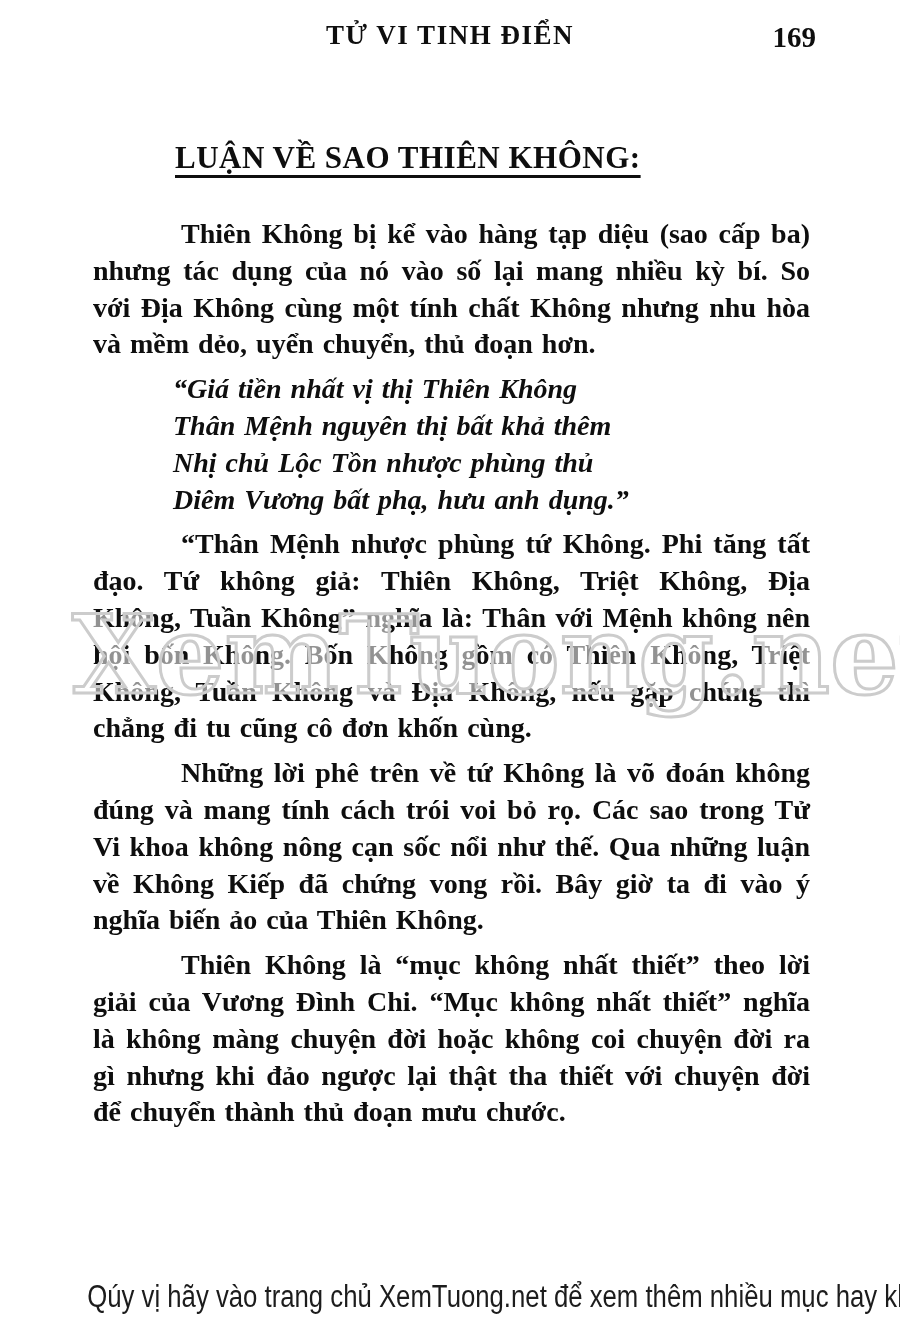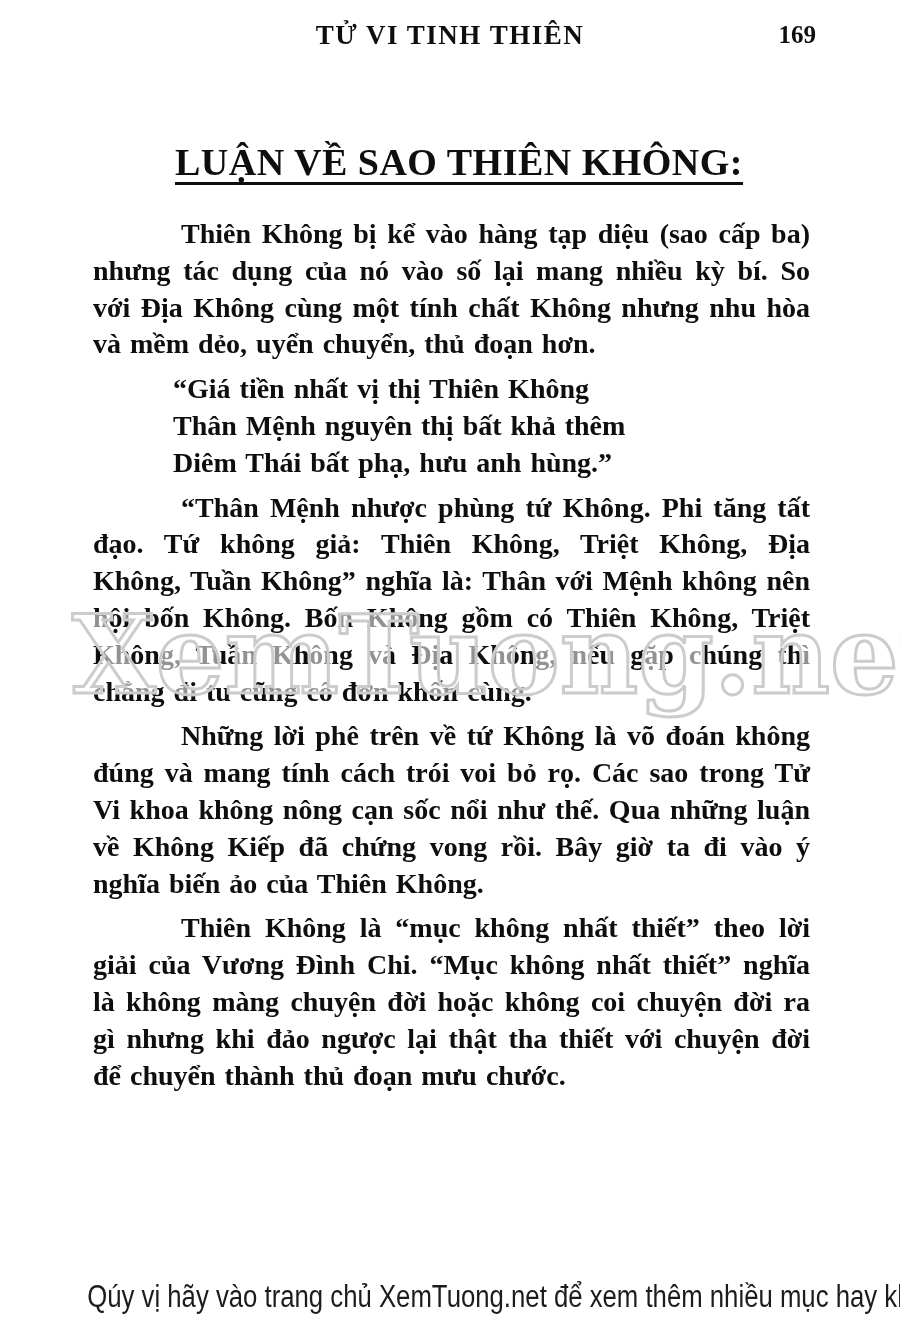--- a/index.html
+++ b/index.html
@@ -34,30 +34,30 @@
     text-align: center;
     font-size: 27px;
     font-weight: bold;
     letter-spacing: 1.5px;
     white-space: nowrap;
   }
   .page-number {
     position: absolute;
     right: 84px;
     top: 1px;
-    font-size: 25px;
+    font-size: 29px;
     font-weight: bold;
     text-align: center;
   }
   
   .section-title {
     position: absolute;
     top: 140px;
     left: 175px;
-    font-size: 38px;
+    font-size: 31px;
     font-weight: bold;
     letter-spacing: 0.5px;
     text-decoration: underline;
     text-decoration-thickness: 3px;
     text-underline-offset: 7px;
     white-space: nowrap;
   }
   
   .body-text {
     position: absolute;
@@ -70,20 +70,21 @@
     text-align: justify;
     word-spacing: 2px;
   }
   .body-text p {
     margin: 8px;
     text-indent: 88px;
   }
   .verse {
     margin: 0 0 0 88px;
     text-align: left;
+    font-style: italic;
   }
   .verse div {
     white-space: nowrap;
   }
   
   .watermark {
     position: absolute;
     top: 596px;
     left: 72px;
     width: 790px;
@@ -118,33 +119,34 @@
     transform-origin: center;
     white-space: nowrap;
   }
 </style>
 </head>
 <body>
 
 <div class="page">
 
   <div class="running-header">
-    <div class="book-title">TỬ VI TINH THIÊN</div>
+    <div class="book-title">TỬ VI TINH ĐIỂN</div>
     <div class="page-number">169</div>
   </div>
 
   <div class="section-title">LUẬN VỀ SAO THIÊN KHÔNG:</div>
 
   <div class="body-text">
     <p>Thiên Không bị kể vào hàng tạp diệu (sao cấp ba) nhưng tác dụng của nó vào số lại mang nhiều kỳ bí. So với Địa Không cùng một tính chất Không nhưng nhu hòa và mềm dẻo, uyển chuyển, thủ đoạn hơn.</p>
 
     <div class="verse">
       <div>“Giá tiền nhất vị thị Thiên Không</div>
       <div>Thân Mệnh nguyên thị bất khả thêm</div>
-      <div>Diêm Thái bất phạ, hưu anh hùng.”</div>
+      <div>Nhị chủ Lộc Tồn nhược phùng thủ</div>
+      <div>Diêm Vương bất phạ, hưu anh dụng.”</div>
     </div>
 
     <p>“Thân Mệnh nhược phùng tứ Không. Phi tăng tất đạo. Tứ không giả: Thiên Không, Triệt Không, Địa Không, Tuần Không” nghĩa là: Thân với Mệnh không nên hội bốn Không. Bốn Không gồm có Thiên Không, Triệt Không, Tuần Không và Địa Không, nếu gặp chúng thì chẳng đi tu cũng cô đơn khốn cùng.</p>
     <p>Những lời phê trên về tứ Không là võ đoán không đúng và mang tính cách trói voi bỏ rọ. Các sao trong Tử Vi khoa không nông cạn sốc nổi như thế. Qua những luận về Không Kiếp đã chứng vong rồi. Bây giờ ta đi vào ý nghĩa biến ảo của Thiên Không.</p>
     <p>Thiên Không là “mục không nhất thiết” theo lời giải của Vương Đình Chi. “Mục không nhất thiết” nghĩa là không màng chuyện đời hoặc không coi chuyện đời ra gì nhưng khi đảo ngược lại thật tha thiết với chuyện đời để chuyển thành thủ đoạn mưu chước.</p>
   </div>
 
   <div class="watermark">XemTuong.net</div>
 
   <div class="footer">

